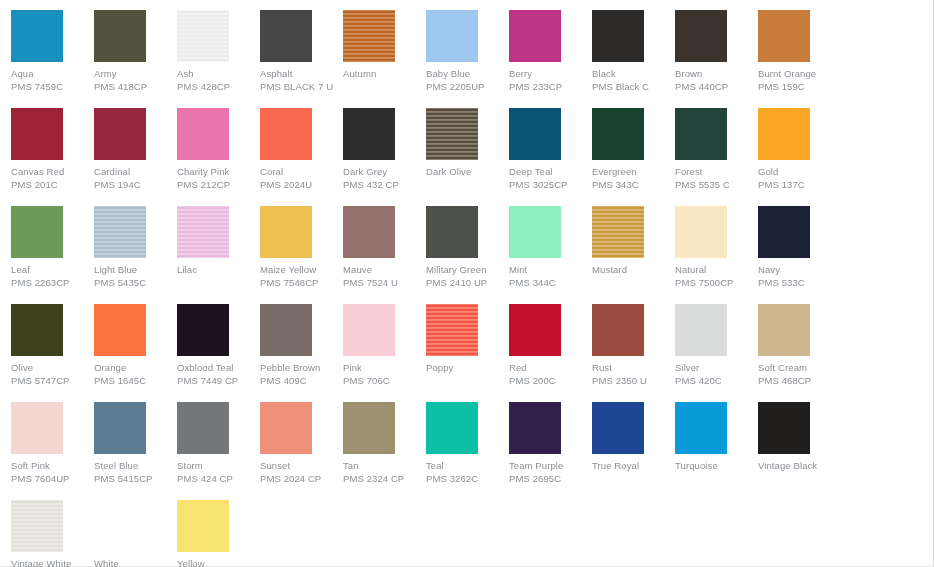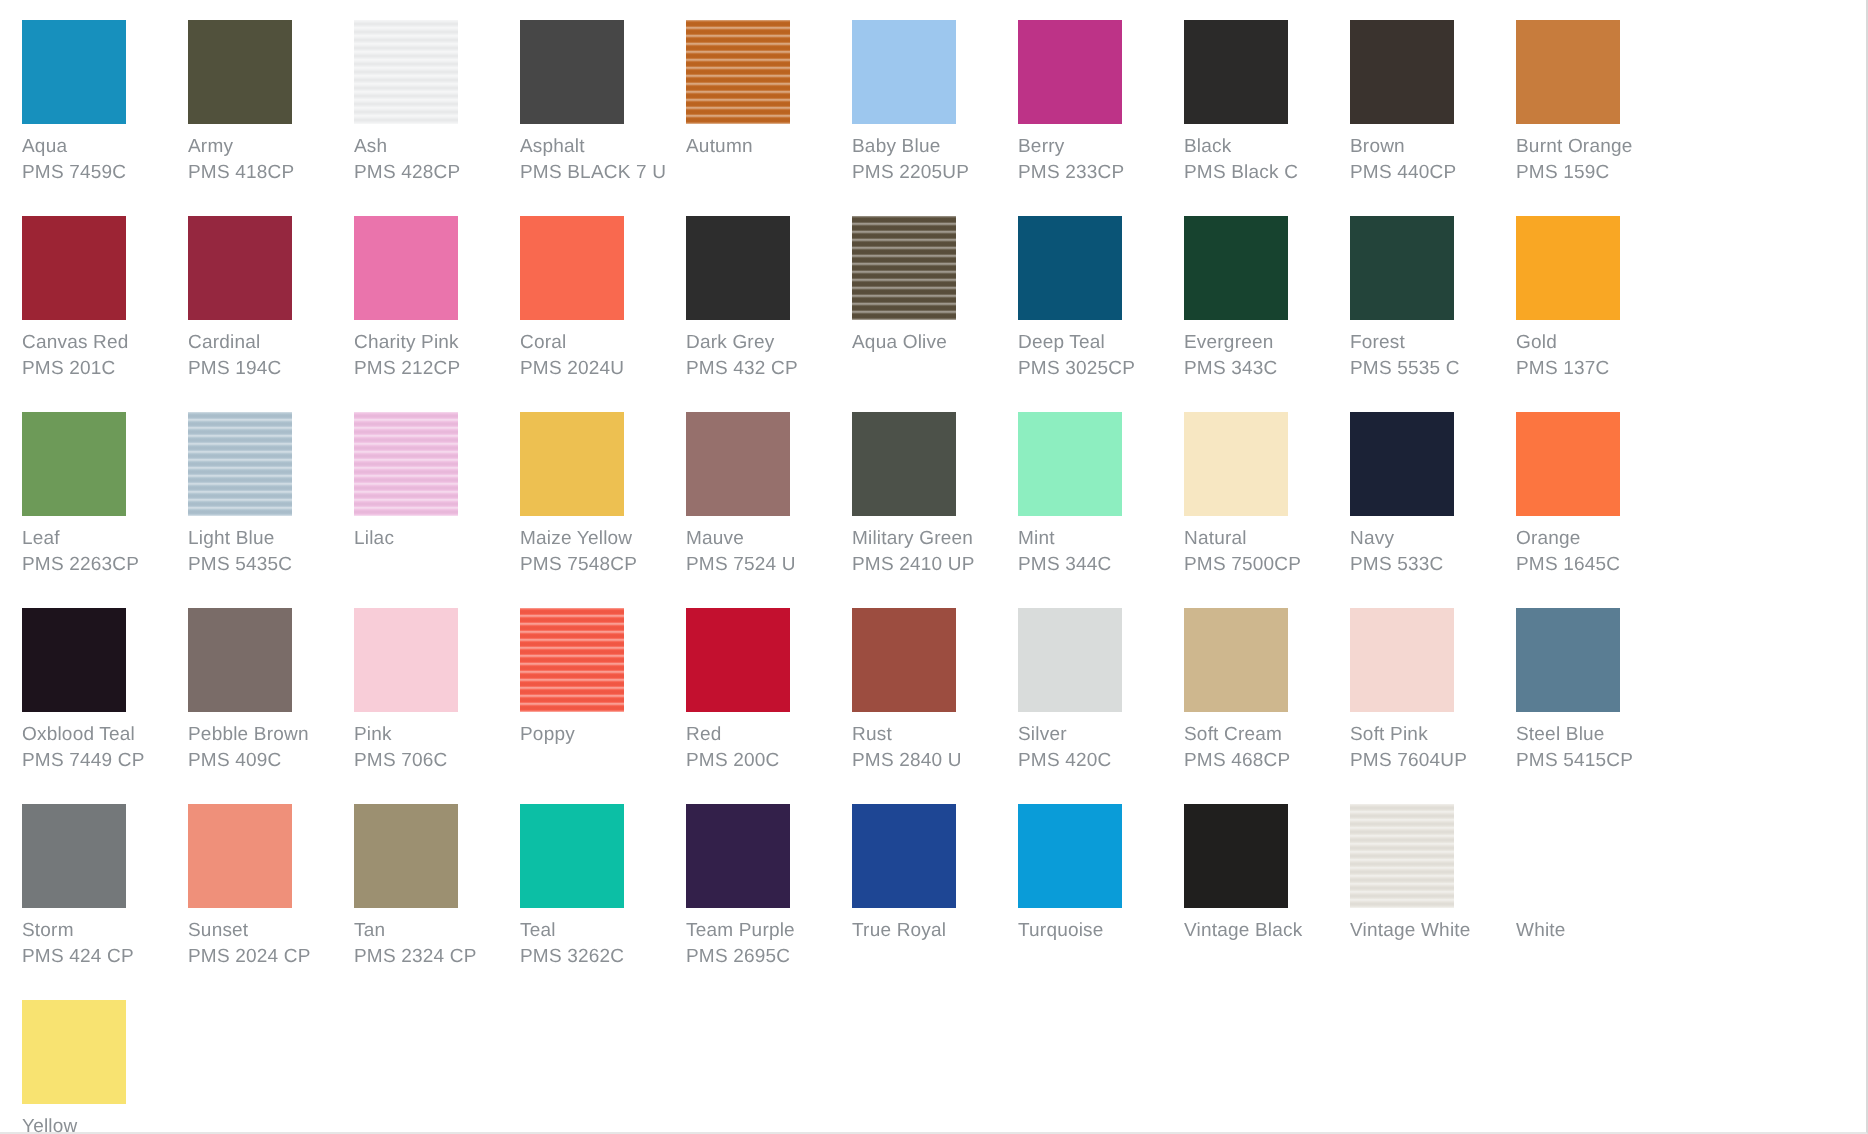--- a/index.html
+++ b/index.html
@@ -143,21 +143,21 @@
         <div class="swatch-label">Coral</div>
         <div class="swatch-pms">PMS 2024U</div>
       </div>
       <div class="swatch-cell">
         <div class="swatch-chip" style="background-color: rgb(45, 45, 45);"></div>
         <div class="swatch-label">Dark Grey</div>
         <div class="swatch-pms">PMS 432 CP</div>
       </div>
       <div class="swatch-cell">
         <div class="swatch-chip textured" style="background-color: rgb(90, 79, 60);"></div>
-        <div class="swatch-label">Aqua Olive</div>
+        <div class="swatch-label">Dark Olive</div>
         <div class="swatch-pms"></div>
       </div>
       <div class="swatch-cell">
         <div class="swatch-chip" style="background-color: rgb(10, 84, 118);"></div>
         <div class="swatch-label">Deep Teal</div>
         <div class="swatch-pms">PMS 3025CP</div>
       </div>
       <div class="swatch-cell">
         <div class="swatch-chip" style="background-color: rgb(23, 67, 47);"></div>
         <div class="swatch-label">Evergreen</div>
@@ -202,30 +202,40 @@
         <div class="swatch-chip" style="background-color: rgb(76, 81, 73);"></div>
         <div class="swatch-label">Military Green</div>
         <div class="swatch-pms">PMS 2410 UP</div>
       </div>
       <div class="swatch-cell">
         <div class="swatch-chip" style="background-color: rgb(141, 238, 192);"></div>
         <div class="swatch-label">Mint</div>
         <div class="swatch-pms">PMS 344C</div>
       </div>
       <div class="swatch-cell">
+        <div class="swatch-chip textured" style="background-color: rgb(207, 156, 65);"></div>
+        <div class="swatch-label">Mustard</div>
+        <div class="swatch-pms"></div>
+      </div>
+      <div class="swatch-cell">
         <div class="swatch-chip" style="background-color: rgb(247, 231, 194);"></div>
         <div class="swatch-label">Natural</div>
         <div class="swatch-pms">PMS 7500CP</div>
       </div>
       <div class="swatch-cell">
         <div class="swatch-chip" style="background-color: rgb(27, 34, 54);"></div>
         <div class="swatch-label">Navy</div>
         <div class="swatch-pms">PMS 533C</div>
       </div>
       <div class="swatch-cell">
+        <div class="swatch-chip" style="background-color: rgb(60, 64, 27);"></div>
+        <div class="swatch-label">Olive</div>
+        <div class="swatch-pms">PMS 5747CP</div>
+      </div>
+      <div class="swatch-cell">
         <div class="swatch-chip" style="background-color: rgb(252, 117, 64);"></div>
         <div class="swatch-label">Orange</div>
         <div class="swatch-pms">PMS 1645C</div>
       </div>
       <div class="swatch-cell">
         <div class="swatch-chip" style="background-color: rgb(29, 19, 28);"></div>
         <div class="swatch-label">Oxblood Teal</div>
         <div class="swatch-pms">PMS 7449 CP</div>
       </div>
       <div class="swatch-cell">
@@ -244,21 +254,21 @@
         <div class="swatch-pms"></div>
       </div>
       <div class="swatch-cell">
         <div class="swatch-chip" style="background-color: rgb(195, 16, 47);"></div>
         <div class="swatch-label">Red</div>
         <div class="swatch-pms">PMS 200C</div>
       </div>
       <div class="swatch-cell">
         <div class="swatch-chip" style="background-color: rgb(156, 77, 64);"></div>
         <div class="swatch-label">Rust</div>
-        <div class="swatch-pms">PMS 2840 U</div>
+        <div class="swatch-pms">PMS 2350 U</div>
       </div>
       <div class="swatch-cell">
         <div class="swatch-chip" style="background-color: rgb(217, 220, 219);"></div>
         <div class="swatch-label">Silver</div>
         <div class="swatch-pms">PMS 420C</div>
       </div>
       <div class="swatch-cell">
         <div class="swatch-chip" style="background-color: rgb(206, 183, 142);"></div>
         <div class="swatch-label">Soft Cream</div>
         <div class="swatch-pms">PMS 468CP</div>

